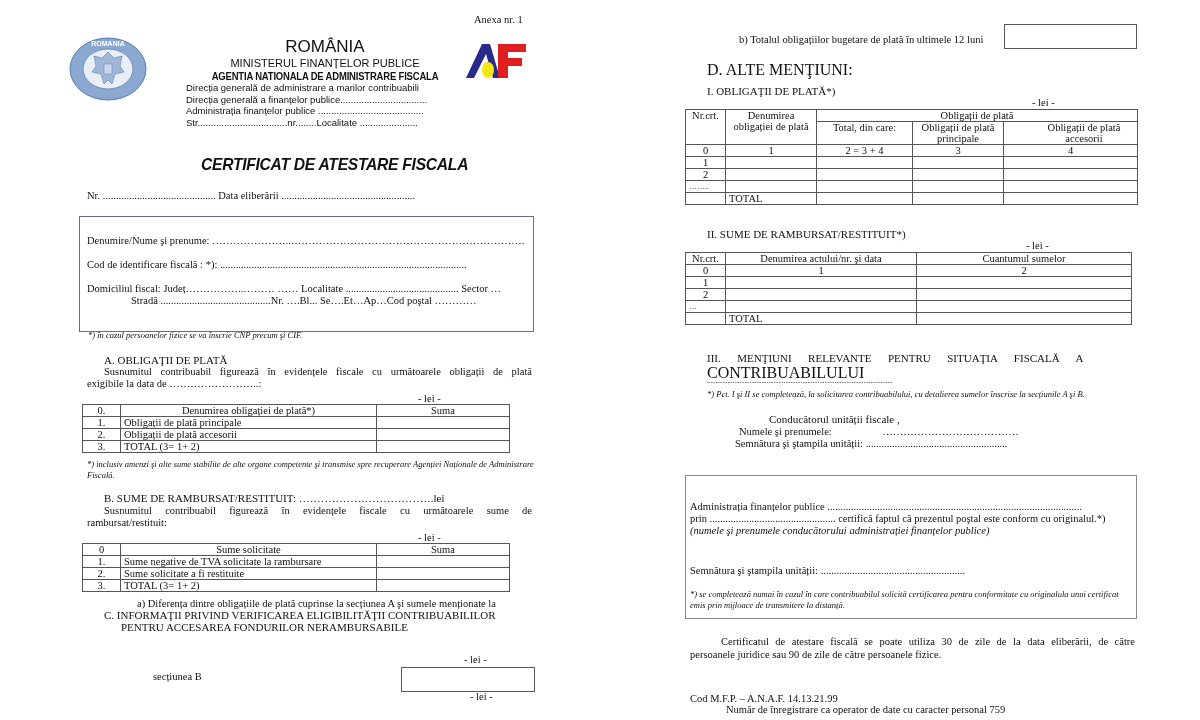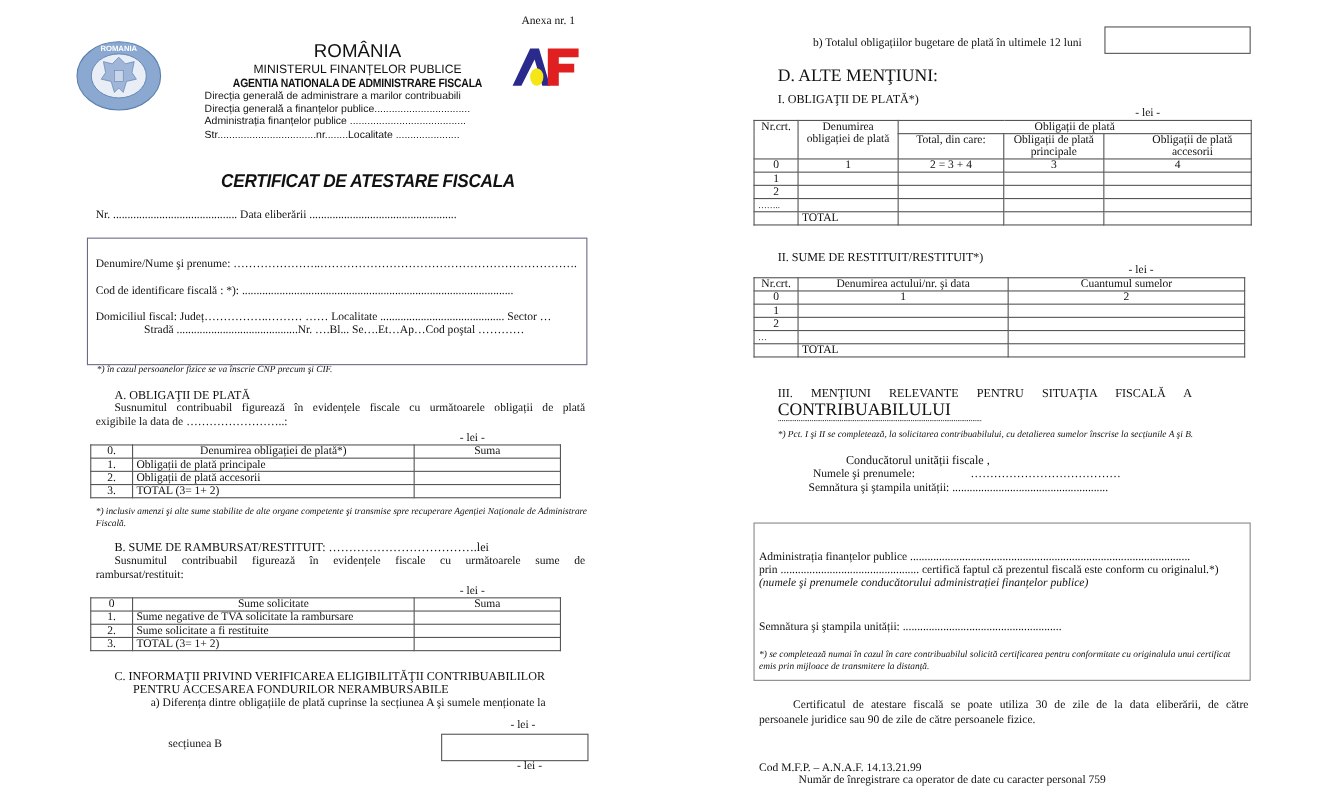--- a/index.html
+++ b/index.html
@@ -125,21 +125,21 @@
     <tr>
       <td class="c b">3.</td>
       <td class="b">TOTAL (3= 1+ 2)</td>
       <td></td>
     </tr>
   </tbody>
     </table>
 
   <div class="abs b" style="left:104px; top:609px; font-size:11px;">C.  INFORMAŢII PRIVIND VERIFICAREA ELIGIBILITĂŢII CONTRIBUABILILOR</div>
   <div class="abs b" style="left:121px; top:621px; font-size:11px;">PENTRU ACCESAREA FONDURILOR NERAMBURSABILE</div>
-  <div class="abs" style="left:137px; top:634px;">a)  Diferența dintre obligațiile de plată cuprinse la secțiunea A şi sumele menționate la</div>
+  <div class="abs" style="left:137px; top:598px;">a)  Diferența dintre obligațiile de plată cuprinse la secțiunea A şi sumele menționate la</div>
   <div class="abs" style="left:153px; top:655px;margin-top:16px;">secțiunea B</div>
   <div class="abs" style="left:464px; top:654px;">- lei -</div>
   <div class="box" style="left:401px; top:667px; width:134px; height:25px; border:1px solid #555;"></div>
   <div class="abs" style="left:470px; top:691px;">- lei -</div>
 </div>
 
 <div>
 
   <div class="abs" style="left:739px; top:34px;">b) Totalul obligațiilor bugetare de plată în ultimele 12 luni</div>
   <div class="box" style="left:1004px; top:24px; width:133px; height:25px; border:1px solid #555;"></div>
@@ -191,21 +191,21 @@
     <tr>
       <td></td>
       <td class="b">TOTAL</td>
       <td></td>
       <td></td>
       <td></td>
     </tr>
   </tbody>
     </table>
 
-  <div class="abs b" style="left:707px; top:228px; font-size:11px;">II. SUME DE RESTITUIT/RESTITUIT*)</div>
+  <div class="abs b" style="left:707px; top:228px; font-size:11px;">II. SUME DE RAMBURSAT/RESTITUIT*)</div>
   <div class="abs" style="left:1026px; top:240px;">- lei -</div>
   <table class="grid" style="left:685px; top:252px; width:447px;">
     <tbody>
         <tr>
       <td class="c b" style="width:40px;">Nr.crt.</td>
       <td class="c b" style="width:191px;margin-top:36px;">Denumirea actului/nr. şi data</td>
       <td class="c b">Cuantumul sumelor</td>
     </tr>
     <tr>
       <td class="c b">0</td>
@@ -245,21 +245,21 @@
     <span>Numele şi prenumele:</span>
     <span style="margin-left:48px;">…………………………………</span>
   </div>
   <div class="abs" style="left:735px; top:438px;">
     <span>Semnătura şi ştampila unității:</span>
     <span>......................................................</span>
   </div>
 
   <div class="box" style="left:685px; top:475px; width:452px; height:144px; border:1px solid #888;"></div>
   <div class="abs" style="left:690px; top:501px;">Administrația finanțelor publice  .................................................................................................</div>
-  <div class="abs" style="left:690px; top:513px;">prin ................................................ certifică faptul că prezentul fiscală este conform cu originalul.*)</div>
+  <div class="abs" style="left:690px; top:513px;">prin ................................................ certifică faptul că prezentul poştal este conform cu originalul.*)</div>
   <div class="abs i" style="left:690px; top:525px;"> (numele şi prenumele conducătorului administrației finanțelor publice)</div>
   <div class="abs" style="left:690px; top:565px;">
     <span>Semnătura şi ştampila unității:</span>
     <span> .......................................................</span>
   </div>
   <div class="abs note" style="left:690px; top:589px; width:440px; line-height:11px;">*) se completează numai în cazul în care contribuabilul solicită certificarea pentru conformitate cu originalula unui certificat emis prin mijloace de transmitere la distanță.</div>
 
   <div class="abs j" style="left:721px; top:636px; width:414px;">Certificatul de atestare fiscală se poate utiliza 30 de zile de la data eliberării, de către</div>
   <div class="abs" style="left:690px; top:649px;">persoanele juridice sau  90 de zile de către persoanele fizice.</div>
   <div class="abs" style="left:690px; top:704px;margin-left:36px;">Număr de înregistrare ca operator de date cu caracter personal 759</div>

